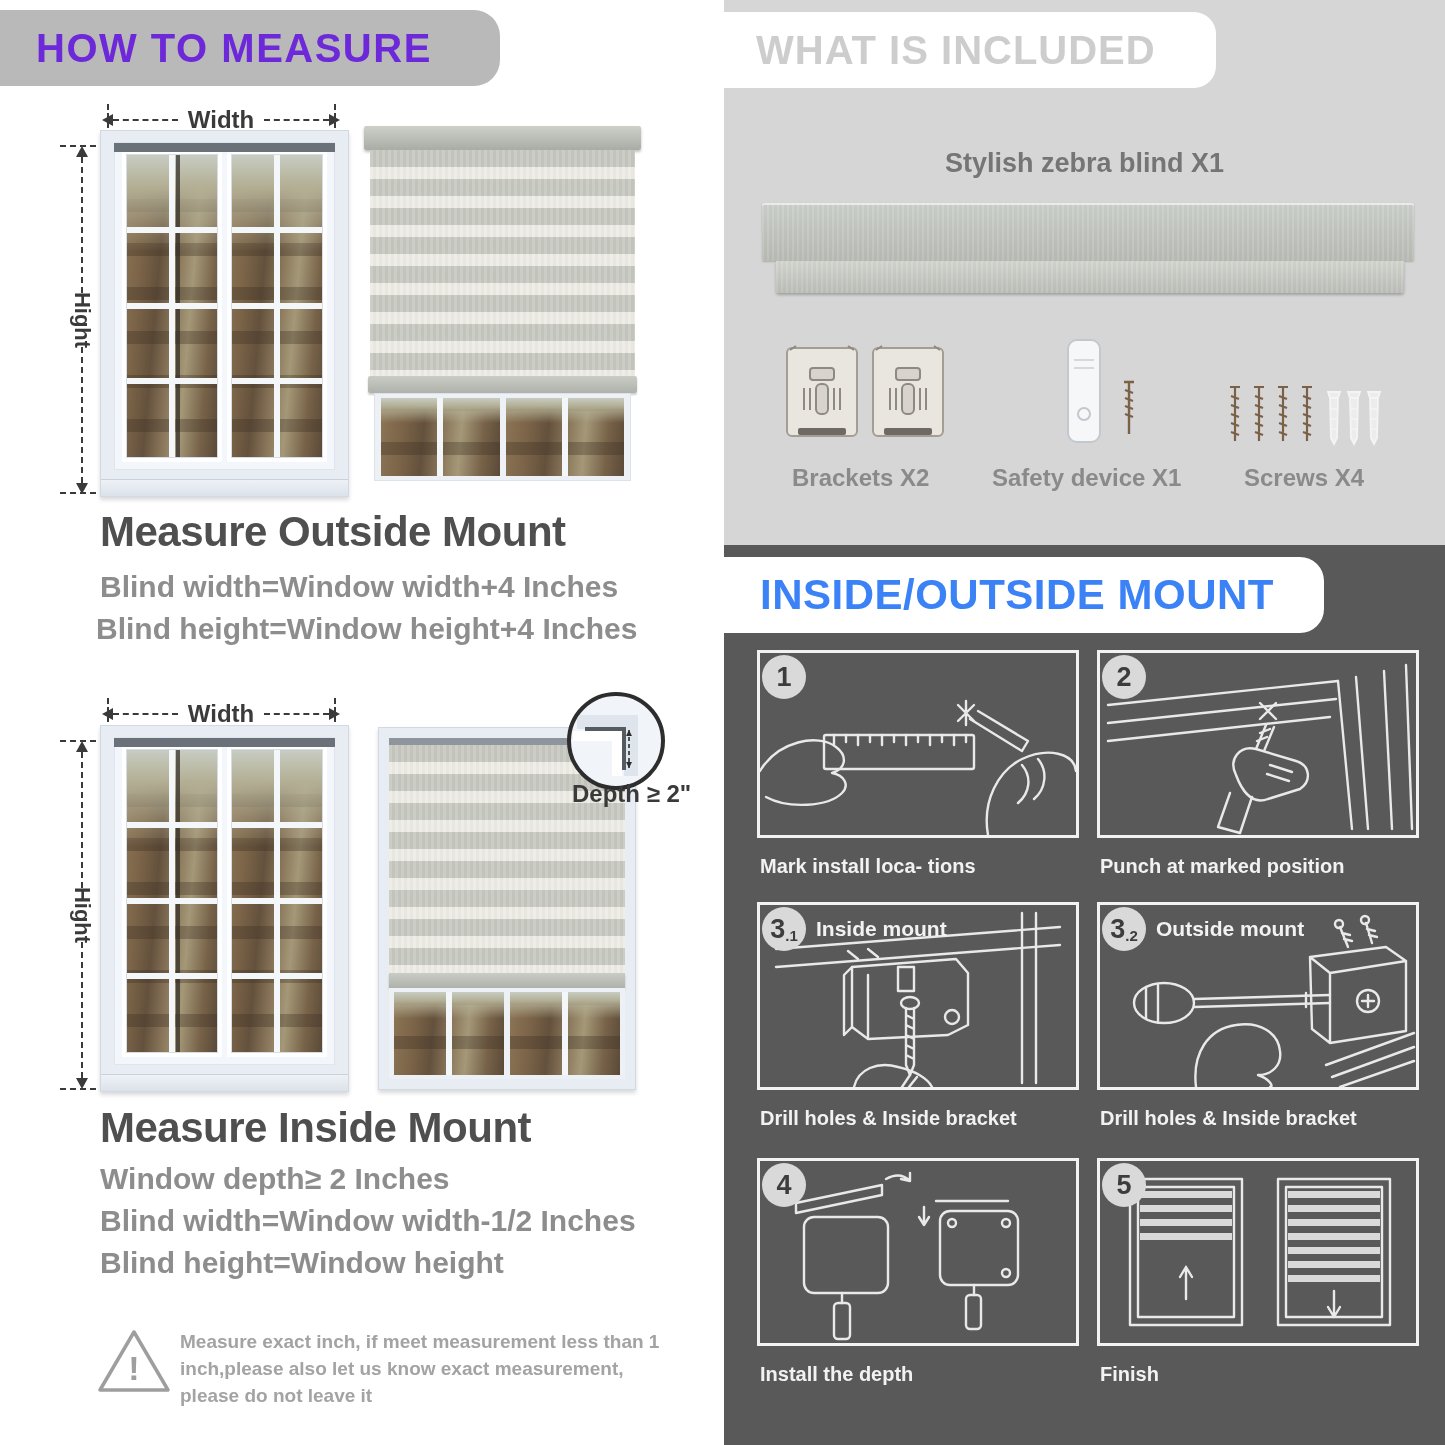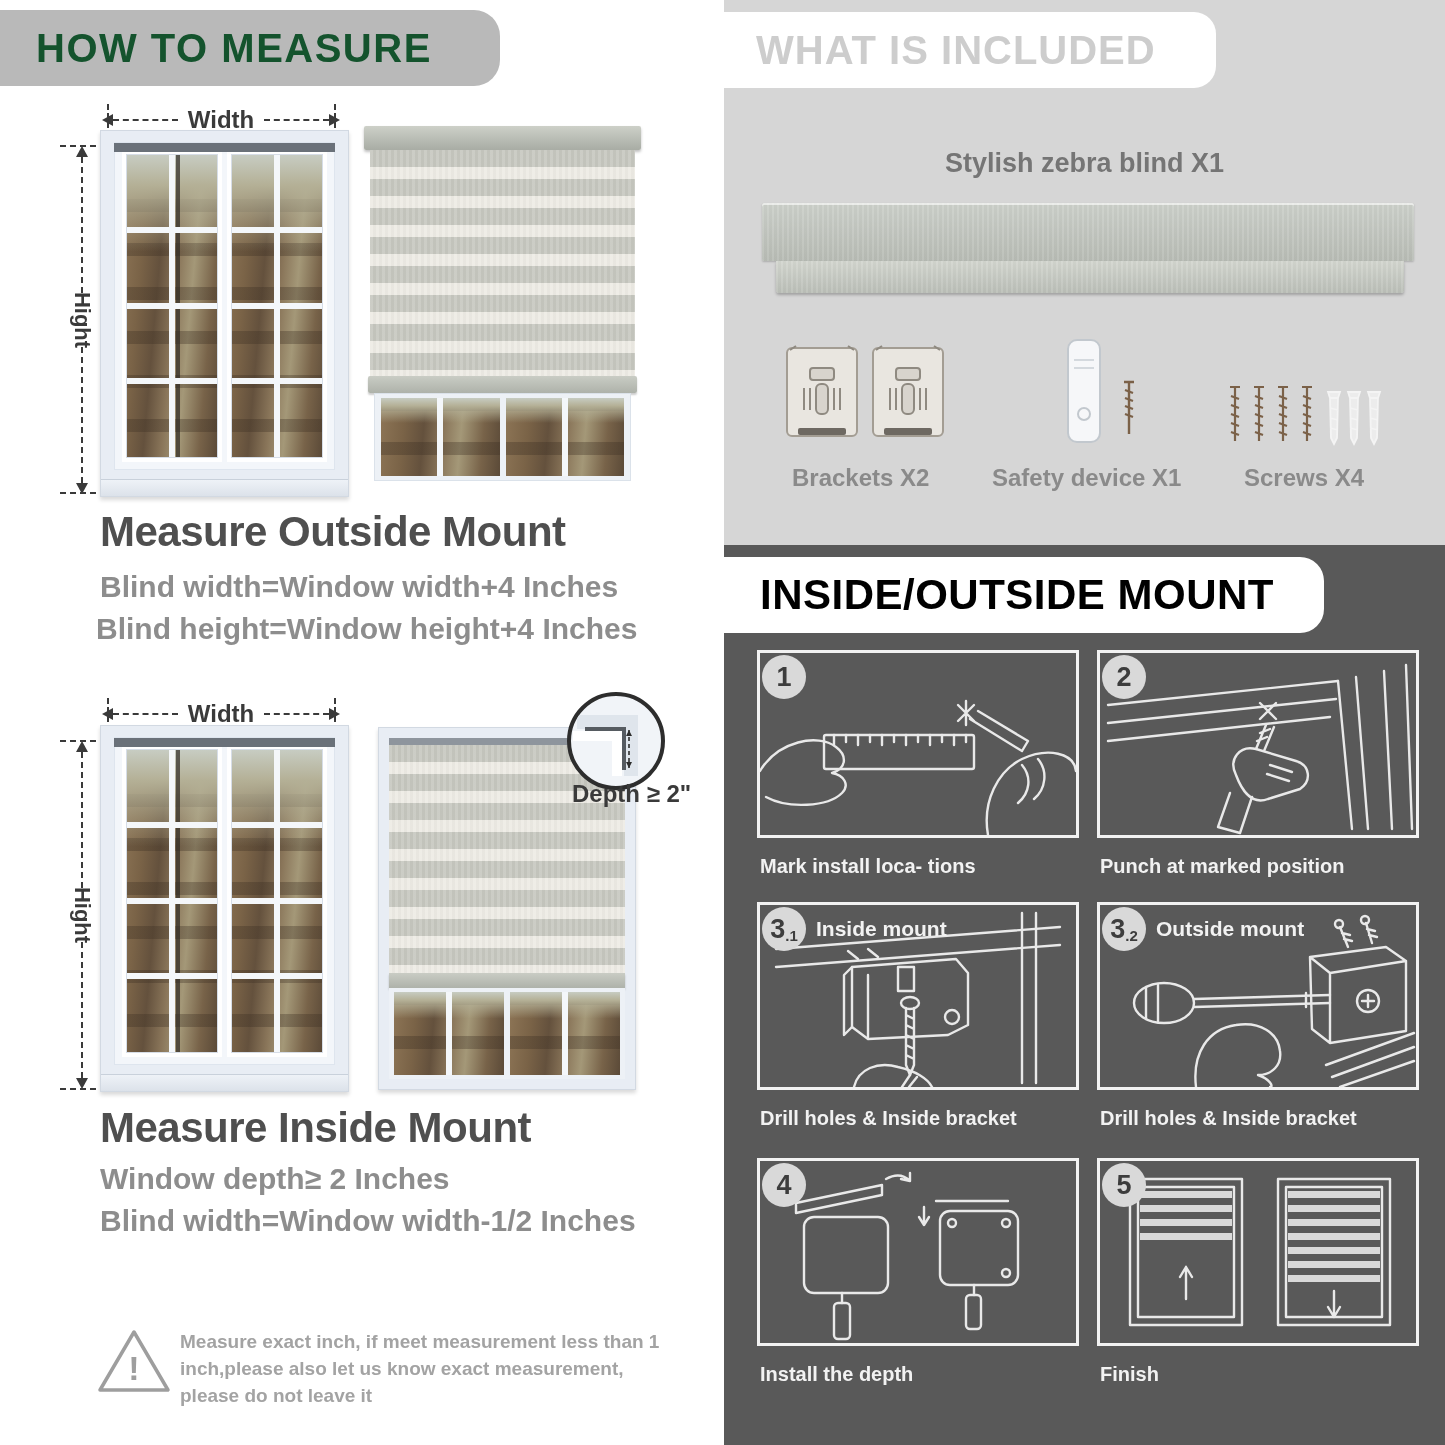--- a/index.html
+++ b/index.html
@@ -1,20 +1,20 @@
 <!DOCTYPE html>
 <html><head>
 <meta charset="utf-8">
 <style>
   html,body{margin:0;padding:0;background:#fff;}
   .page{position:relative;width:1445px;height:1445px;background:#ffffff;overflow:hidden;
         font-family:"Liberation Sans", sans-serif;}
   
   .howto-banner{position:absolute;left:0;top:10px;width:500px;height:76px;background:#b9b9b9;
-    border-radius:0 26px 26px 0;color:#14532d;font-size:40px;font-weight:bold;letter-spacing:1.5px;
+    border-radius:0 26px 26px 0;color:#6d28d9;font-size:40px;font-weight:bold;letter-spacing:1.5px;
     line-height:76px;padding-left:36px;box-sizing:border-box;}
   
   .h-measure{position:absolute;display:flex;align-items:center;color:#3a3a3a;font-weight:bold;font-size:24px;}
   .h-measure .dash{flex:1;border-top:2px dashed #3a3a3a;height:0;}
   .h-measure .lbl{padding:0 10px;white-space:nowrap;}
   .arr{width:0;height:0;}
   .arr.left{border-top:6px solid transparent;border-bottom:6px solid transparent;border-right:11px solid #3a3a3a;}
   .arr.right{border-top:6px solid transparent;border-bottom:6px solid transparent;border-left:11px solid #3a3a3a;}
   .arr.up{border-left:6px solid transparent;border-right:6px solid transparent;border-bottom:11px solid #3a3a3a;}
   .arr.down{border-left:6px solid transparent;border-right:6px solid transparent;border-top:11px solid #3a3a3a;}
@@ -73,21 +73,21 @@
   .hr-top{position:absolute;left:38px;top:203px;width:652px;height:58px;border-radius:2px;
     background:repeating-linear-gradient(90deg,rgba(255,255,255,.08) 0 2px,rgba(0,0,0,.02) 2px 5px),linear-gradient(#ccd0ca,#b8bcb5);
     box-shadow:inset 0 2px 0 rgba(255,255,255,.6), 0 1px 2px rgba(0,0,0,.2);}
   .hr-bottom{position:absolute;left:52px;top:261px;width:628px;height:32px;border-radius:0 0 3px 3px;
     background:repeating-linear-gradient(90deg,rgba(255,255,255,.08) 0 2px,rgba(0,0,0,.02) 2px 5px),linear-gradient(#d3d6cf,#bbbfb8);
     box-shadow:0 2px 3px rgba(0,0,0,.25);}
   .item-label{position:absolute;top:464px;font-size:24px;font-weight:bold;color:#8a8a8a;white-space:nowrap;}
   
   .rb{position:absolute;left:724px;top:545px;width:721px;height:900px;background:#595959;}
   .rb-banner{position:absolute;left:0;top:12px;width:600px;height:76px;background:#ffffff;
-    border-radius:0 24px 24px 0;color:#000000;font-size:42px;font-weight:bold;letter-spacing:0.5px;
+    border-radius:0 24px 24px 0;color:#3b82f6;font-size:42px;font-weight:bold;letter-spacing:0.5px;
     line-height:76px;padding-left:36px;box-sizing:border-box;}
   .panel{position:absolute;width:322px;height:188px;border:3px solid #f2f2f2;box-sizing:border-box;background:#595959;}
   .badge{position:absolute;left:2px;top:2px;width:44px;height:44px;border-radius:50%;background:#d9d9d9;
     display:flex;align-items:center;justify-content:center;z-index:2;white-space:nowrap;}
   .badge .num{font-size:27px;font-weight:bold;color:#3d3d3d;}
   .badge .sub{font-size:15px;font-weight:bold;color:#3d3d3d;margin-top:12px;}
   .ptitle{position:absolute;left:56px;top:12px;font-size:21px;font-weight:bold;color:#f2f2f2;z-index:2;white-space:nowrap;}
   .caption{position:absolute;font-size:20px;font-weight:bold;color:#f2f2f2;white-space:nowrap;}
   .panel svg{position:absolute;left:0;top:0;}
   .lineart{stroke:#e9e9e9;stroke-width:2.4;fill:none;stroke-linecap:round;stroke-linejoin:round;}
@@ -226,20 +226,21 @@
       <path d="M14 33 L53 33 L53 74" stroke="#565b61" stroke-width="4" fill="none"></path>
       <path d="M58 34 V72" stroke="#2d2d2d" stroke-width="1.6" stroke-dasharray="4 3" fill="none"></path>
       <path d="M58 34 l-3 6 h6 Z M58 72 l-3 -6 h6 Z" fill="#2d2d2d"></path>
     </svg>
   </div>
   <div class="depth-label" style="left:572px;top:780px;">Depth ≥ 2"</div>
 
   <div class="mheading" style="left:100px;top:1104px;">Measure Inside Mount</div>
   <div class="mline" style="left:100px;top:1162px;">Window depth≥ 2 Inches</div>
   <div class="mline" style="left:100px;top:1204px;">Blind width=Window width-1/2 Inches</div>
+  <div class="mline" style="left:100px;top:1246px;">Blind height=Window height</div>
 
   <svg style="position:absolute;left:96px;top:1326px;" width="76" height="70" viewBox="0 0 76 70">
     <path d="M38 6 L72 64 L4 64 Z" stroke="#9e9e9e" stroke-width="3.5" fill="none" stroke-linejoin="round"></path>
     <text x="38" y="54" font-size="34" font-weight="bold" fill="#9e9e9e" text-anchor="middle" font-family="Liberation Sans, sans-serif">!</text>
   </svg>
   <div class="warn-text" style="left:180px;top:1328px;">Measure exact inch, if meet measurement less than 1 inch,please also let us know exact measurement, please do not leave it</div>
 
   <div class="rt">
     <div class="rt-banner">WHAT IS INCLUDED</div>
     <div class="rt-blindlabel">Stylish zebra blind X1</div>

